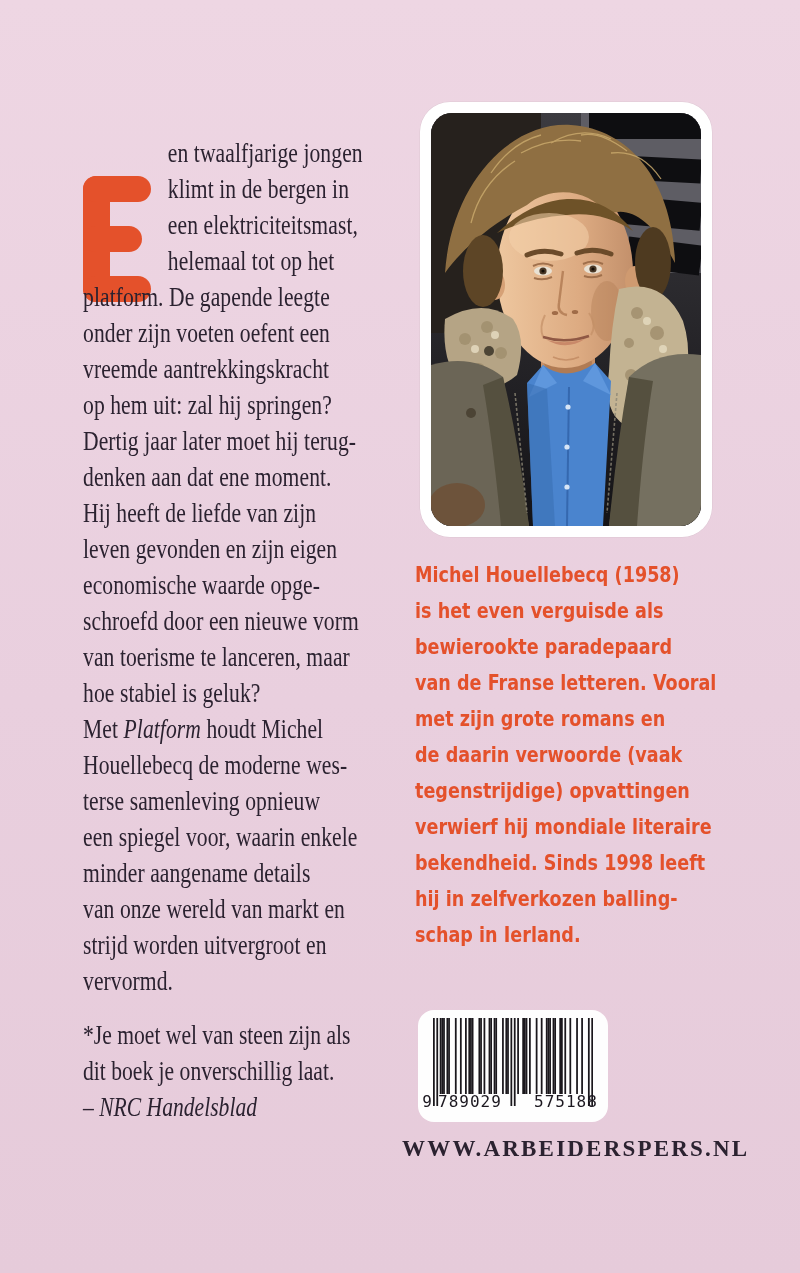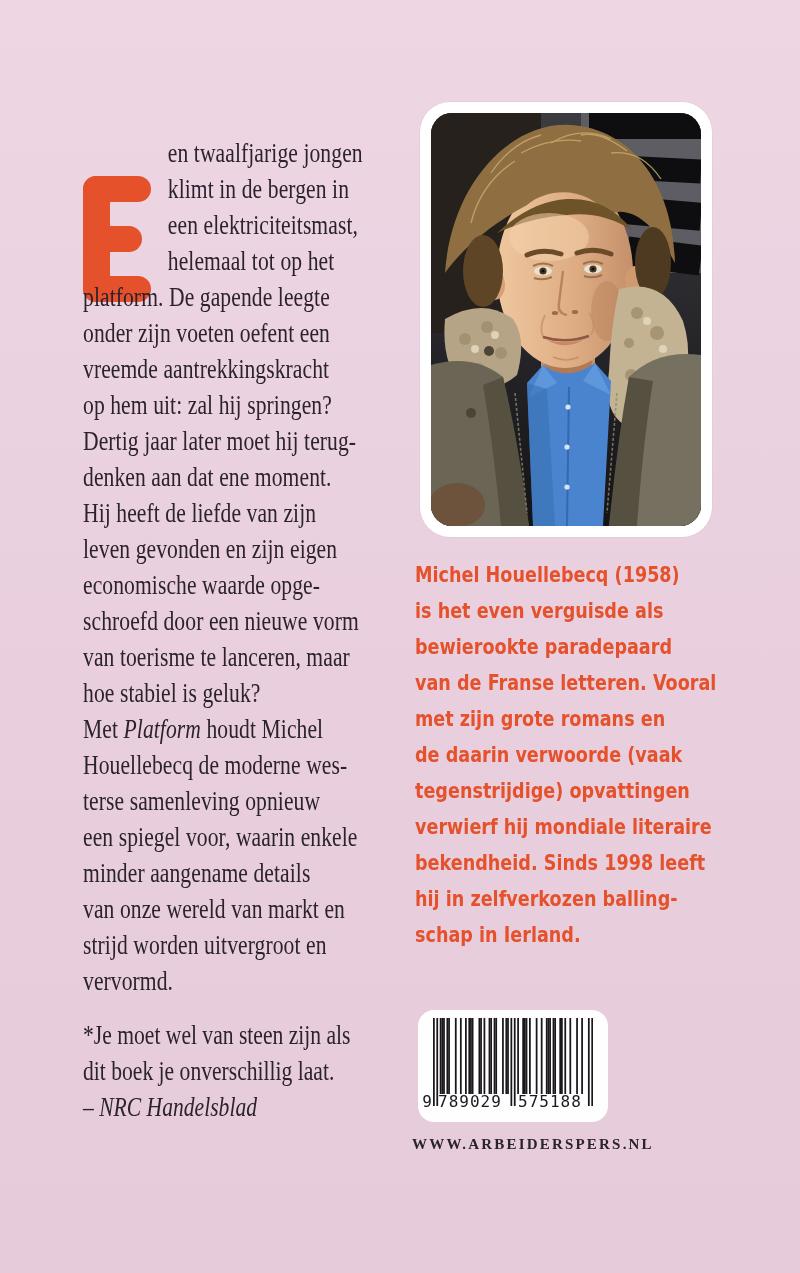--- a/index.html
+++ b/index.html
@@ -57,26 +57,26 @@
   }
   .barcode-box svg{position:absolute;left:15px;top:8px;}
   .barcode-digits{
     position:absolute;left:0;top:82px;width:190px;height:22px;
     font-family:"DejaVu Sans Mono",monospace;
     font-size:16px;color:#1c1820;
   }
   .barcode-digits span{position:absolute;top:0;text-align:center;letter-spacing:1px;}
   .d-first{left:3px;width:13px;}
   .d-left{left:20px;width:51px;}
-  .d-right{left:100px;width:48px;}
+  .d-right{left:116px;width:48px;}
   
   .website{
-    position:absolute;left:412px;top:1136px;
+    position:absolute;left:402px;top:1136px;
     font-family:"Liberation Serif",serif;font-weight:bold;
-    font-size:15px;letter-spacing:2.2px;color:#2b2230;
+    font-size:23px;letter-spacing:2.2px;color:#2b2230;
   }
 </style>
 </head>
 <body>
 
 <div class="cover">
 
   <div class="blurb">
     <span class="dropcap" title="E">
       <svg width="85" height="126" viewBox="0 0 68 126" preserveAspectRatio="none">

